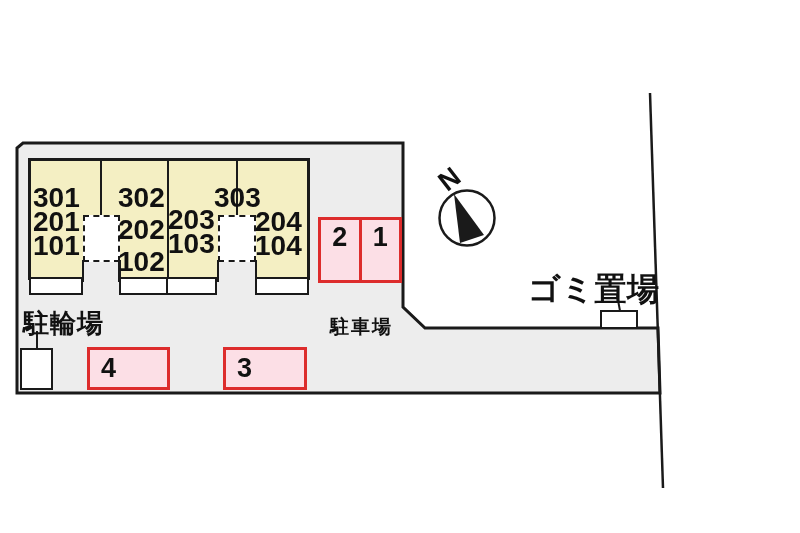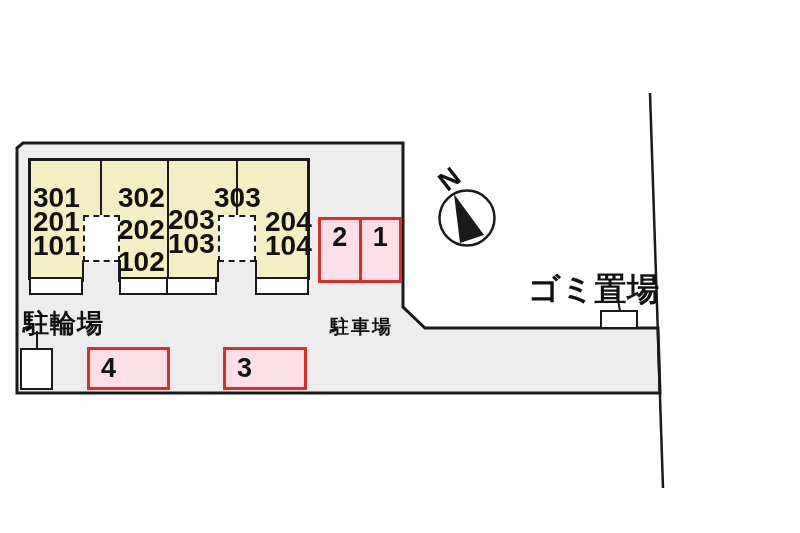--- a/index.html
+++ b/index.html
@@ -82,21 +82,21 @@
     <span>202</span>
     <span>102</span>
   </div>
   <div class="units" style="left:214px;top:186px;">
     <span>303</span>
   </div>
   <div class="units" style="left:168px;top:208px;">
     <span>203</span>
     <span>103</span>
   </div>
-  <div class="units" style="left:255px;top:210px;margin-left:10px;">
+  <div class="units" style="left:255px;top:210px;">
     <span>204</span>
     <span>104</span>
   </div>
 
   <div class="pblock" style="left:318px;top:217px;width:84px;height:66px;">
     <div class="pcell">
       <span>2</span>
     </div>
     <div class="pcell">
       <span>1</span>

